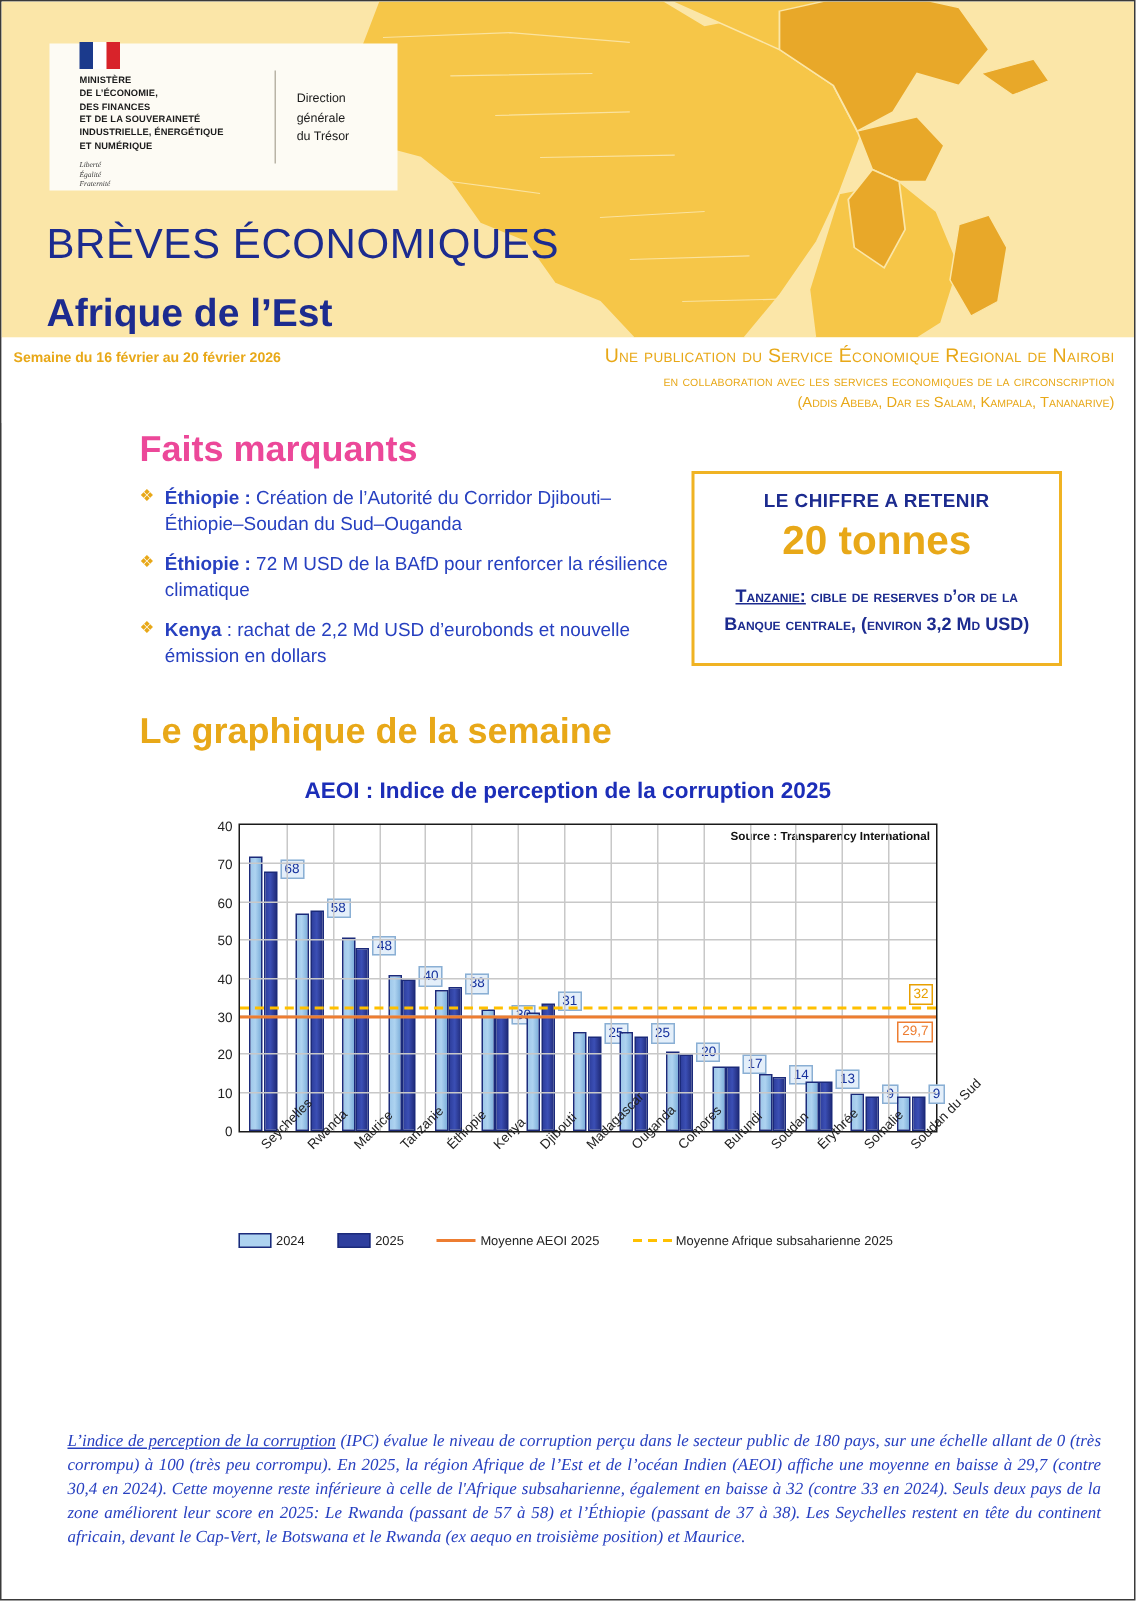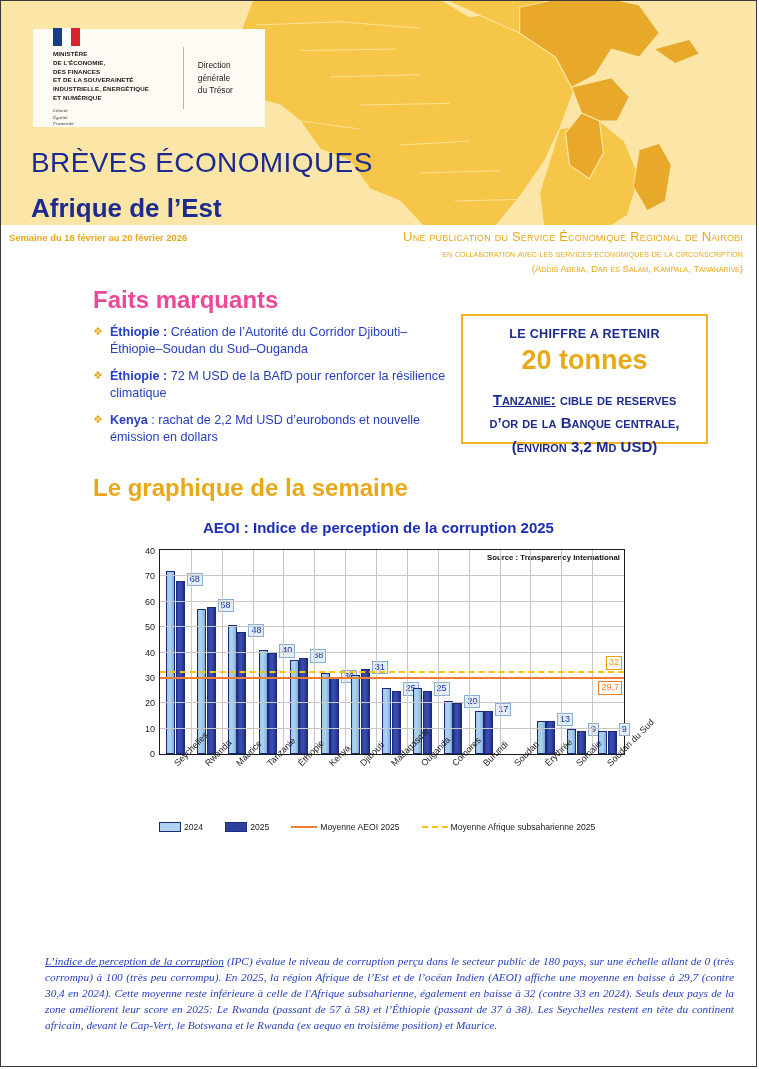--- a/index.html
+++ b/index.html
@@ -111,21 +111,21 @@
     box-sizing:border-box; text-align:center;
   }
   .kpi-head {
     margin-top:11px; font-size:12.6px; font-weight:bold;
     color:#1c2b8f; letter-spacing:.3px;
   }
   .kpi-value {
     margin-top:4px; font-size:27px; font-weight:bold; color:#E8A818;
   }
   .kpi-note {
-    margin:12px 14px 0 14px; font-size:15px;
+    margin:12px 14px 0 14px; font-size:12px;
     color:#1c2b8f; font-variant:small-caps; line-height:1.55;
     font-weight:bold;
   }
   .kpi-note u { text-decoration:underline; }
 
   
   .graph-title {
     position:absolute; left:92px; top:192px;
     font-size:24px; font-weight:bold; color:#E8A818;
   }
@@ -371,20 +371,26 @@
             <div class="group" style="left: 277.8px; width: 30.8667px;">
               <div class="bar y24" style="height: 53.2875px;"></div>
               <div class="bar y25" style="height: 50.75px;">
                 <div class="dlabel">20</div>
               </div>
             </div>
             <div class="group" style="left: 308.667px; width: 30.8667px;">
               <div class="bar y24" style="height: 43.1375px;"></div>
               <div class="bar y25" style="height: 43.1375px;">
                 <div class="dlabel">17</div>
+              </div>
+            </div>
+            <div class="group" style="left: 339.533px; width: 30.8667px;">
+              <div class="bar y24" style="height: 38.0625px;"></div>
+              <div class="bar y25" style="height: 35.525px;">
+                <div class="dlabel">14</div>
               </div>
             </div>
             <div class="group" style="left: 370.4px; width: 30.8667px;">
               <div class="bar y24" style="height: 32.9875px;"></div>
               <div class="bar y25" style="height: 32.9875px;">
                 <div class="dlabel">13</div>
               </div>
             </div>
             <div class="group" style="left: 401.267px; width: 30.8667px;">
               <div class="bar y24" style="height: 25.375px;"></div>

